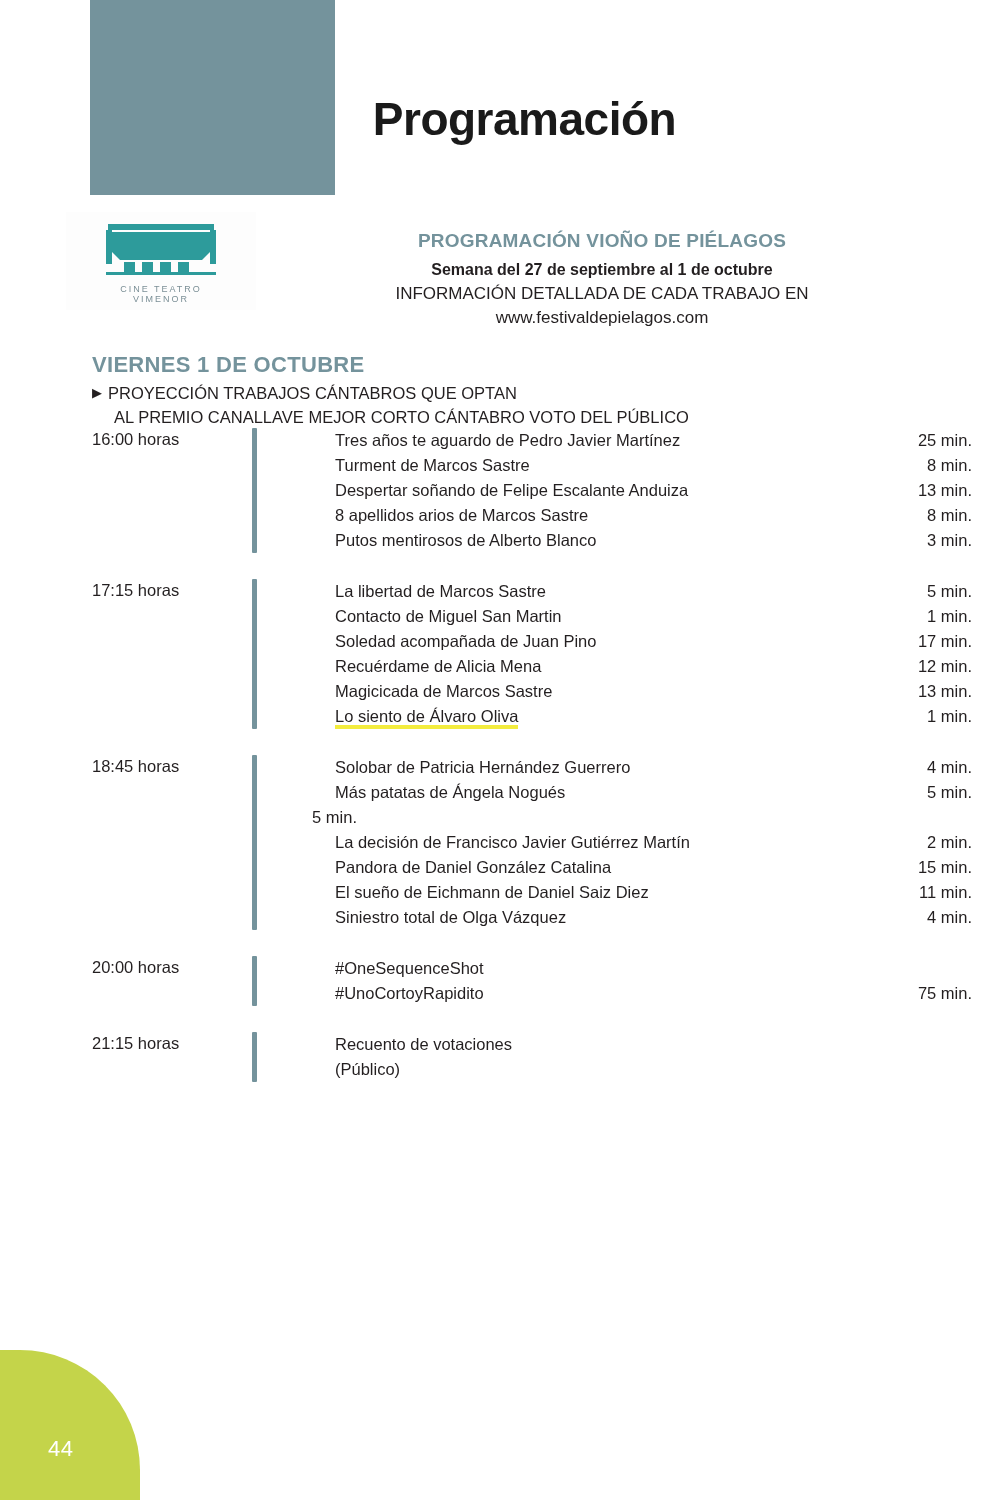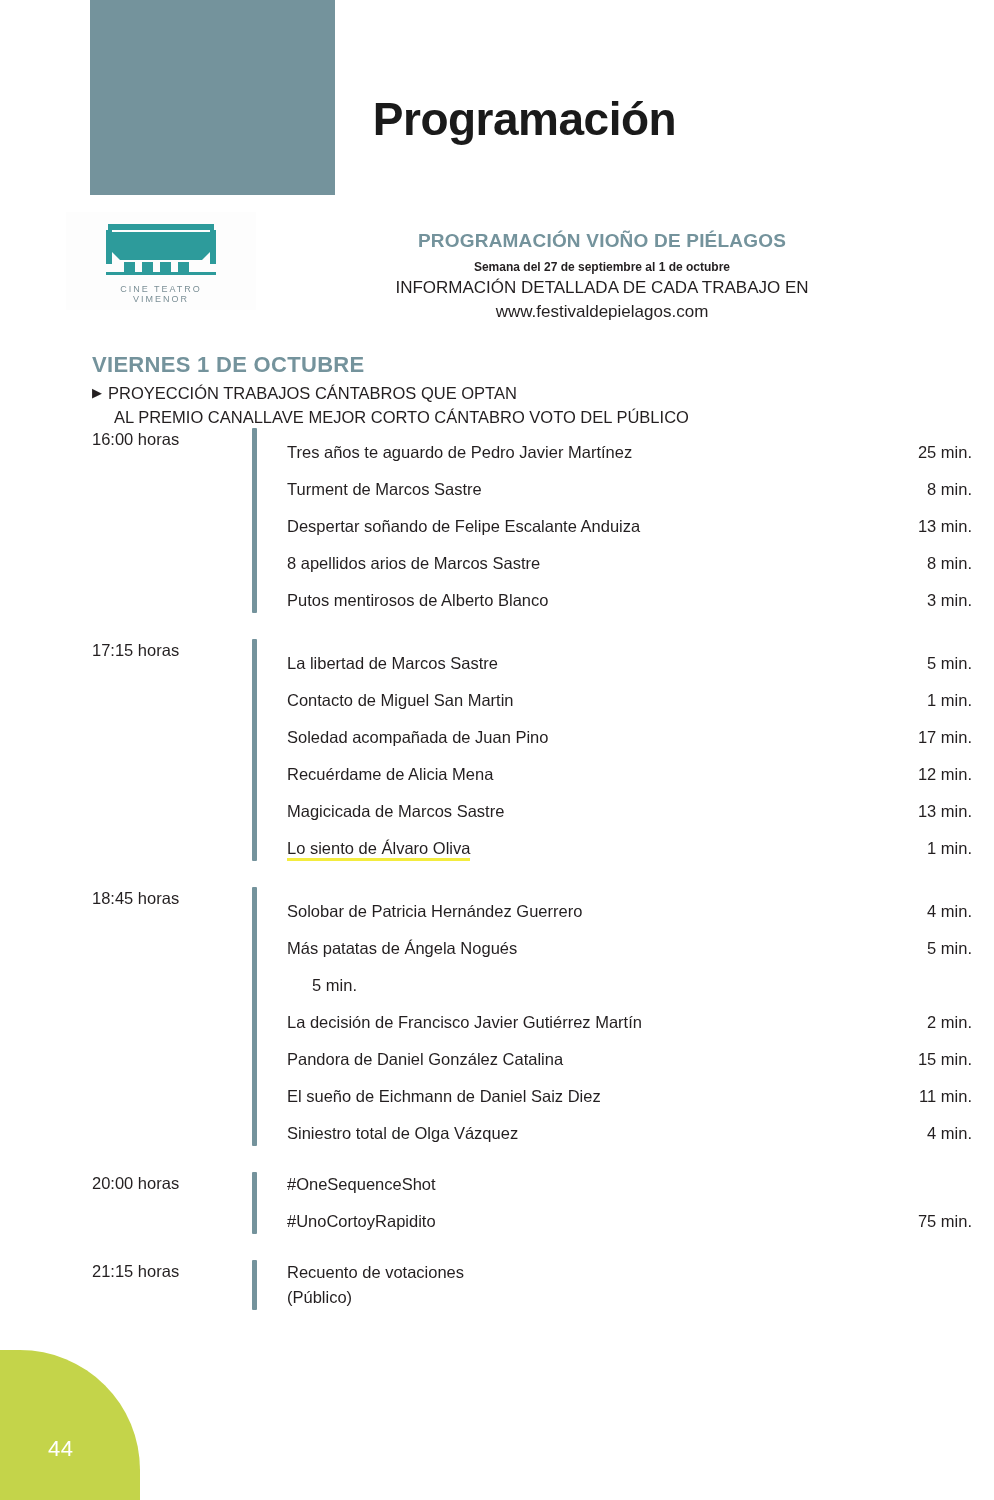--- a/index.html
+++ b/index.html
@@ -91,21 +91,21 @@
     text-align: center;
     line-height: 1.42;
   }
   .header-line1 {
     font-size: 19px;
     font-weight: 700;
     color: #74939c;
     letter-spacing: 0.2px;
   }
   .header-line2 {
-    font-size: 12px;
+    font-size: 16px;
     font-weight: 700;
     color: #231f20;
     margin-top: 4px;
   }
   .header-line3, .header-line4 {
     font-size: 17px;
     font-weight: 400;
     color: #231f20;
   }
 
@@ -172,28 +172,28 @@
   .film-row {
     display: flex;
     justify-content: space-between;
     align-items: baseline;
     font-size: 16.5px;
     line-height: 25px;
     color: #231f20;
   }
   .film-title {
     white-space: nowrap;
+    margin-left: 48px;
   }
   .film-title .tname { font-weight: 400; }
   .film-title .tauthor { font-weight: 400; }
   .film-dur {
     white-space: nowrap;
     text-align: right;
     min-width: 70px;
-    margin-top: 12px;
   }
   .hl {
     background: linear-gradient(to bottom, transparent 0%, transparent 86%, #f3ec3e 86%, #f3ec3e 100%);
     border-bottom: 0;
     box-shadow: inset 0 -3px 0 #f3ec3e;
   }
 </style>
 </head>
 <body>
 

